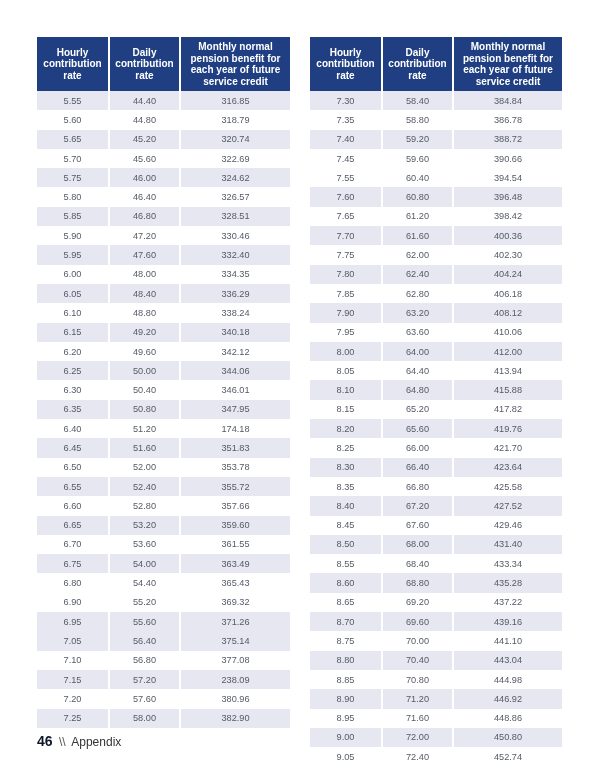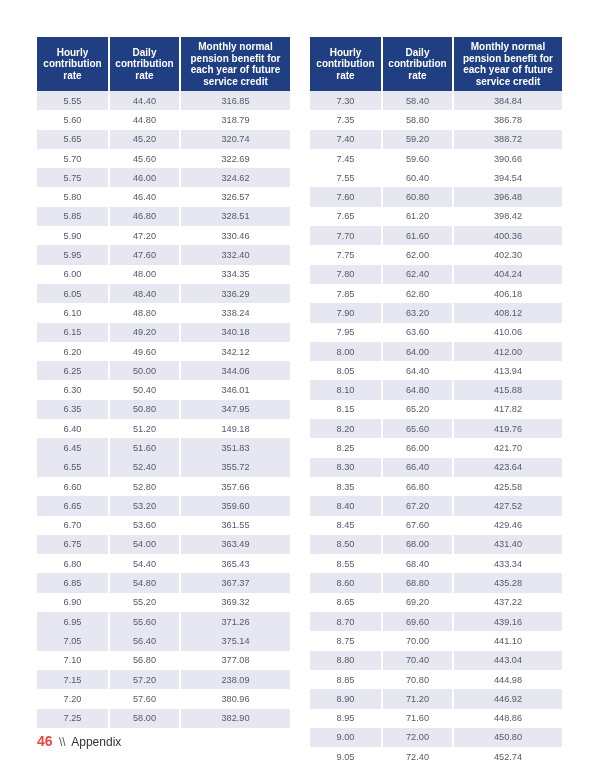--- a/index.html
+++ b/index.html
@@ -9,21 +9,21 @@
   .tbl.left { left: 35px; width: 257px; }
   .tbl.right { left: 308px; width: 256px; }
   .tbl th { background: #1f3f82; color: #ffffff; font-weight: bold; font-size: 10px;
             line-height: 11.5px; height: 54px; padding: 0 2px; text-align: center; vertical-align: middle; }
   .tbl td { height: 19.3px; padding: 0; font-size: 9.2px; color: #555a66; text-align: center;
             vertical-align: middle; }
   .tbl tr.shade td { background: #e6e7f0; }
   .tbl td.c1 { width: 71px; }
   .tbl td.c2 { width: 69px; }
   .footer { position: absolute; left: 37px; top: 733px; font-size: 12px; color: #333; }
-  .footer .pg { color: #ef4444; font-weight: bold; font-size: 14px; }
+  .footer .pg { color: #0f172a; font-weight: bold; font-size: 14px; }
   .footer .sep { color: #555; margin: 0 3px; }
 </style>
 </head>
 <body>
 
 <table class="tbl left">
   <thead>
     <tr>
       <th>Hourly contribution rate</th>
       <th>Daily contribution rate</th>
@@ -112,27 +112,32 @@
         <td class="c3">346.01</td>
       </tr>
       <tr class="shade">
         <td class="c1">6.35</td>
         <td class="c2">50.80</td>
         <td class="c3">347.95</td>
       </tr>
       <tr>
         <td class="c1">6.40</td>
         <td class="c2">51.20</td>
-        <td class="c3">149.18</td>
+        <td class="c3">174.18</td>
       </tr>
       <tr class="shade">
         <td class="c1">6.45</td>
         <td class="c2">51.60</td>
         <td class="c3">351.83</td>
       </tr>
+      <tr>
+        <td class="c1">6.50</td>
+        <td class="c2">52.00</td>
+        <td class="c3">353.78</td>
+      </tr>
       <tr class="shade">
         <td class="c1">6.55</td>
         <td class="c2">52.40</td>
         <td class="c3">355.72</td>
       </tr>
       <tr>
         <td class="c1">6.60</td>
         <td class="c2">52.80</td>
         <td class="c3">357.66</td>
       </tr>
@@ -148,25 +153,20 @@
       </tr>
       <tr class="shade">
         <td class="c1">6.75</td>
         <td class="c2">54.00</td>
         <td class="c3">363.49</td>
       </tr>
       <tr>
         <td class="c1">6.80</td>
         <td class="c2">54.40</td>
         <td class="c3">365.43</td>
-      </tr>
-      <tr class="shade">
-        <td class="c1">6.85</td>
-        <td class="c2">54.80</td>
-        <td class="c3">367.37</td>
       </tr>
       <tr>
         <td class="c1">6.90</td>
         <td class="c2">55.20</td>
         <td class="c3">369.32</td>
       </tr>
       <tr class="shade">
         <td class="c1">6.95</td>
         <td class="c2">55.60</td>
         <td class="c3">371.26</td>

